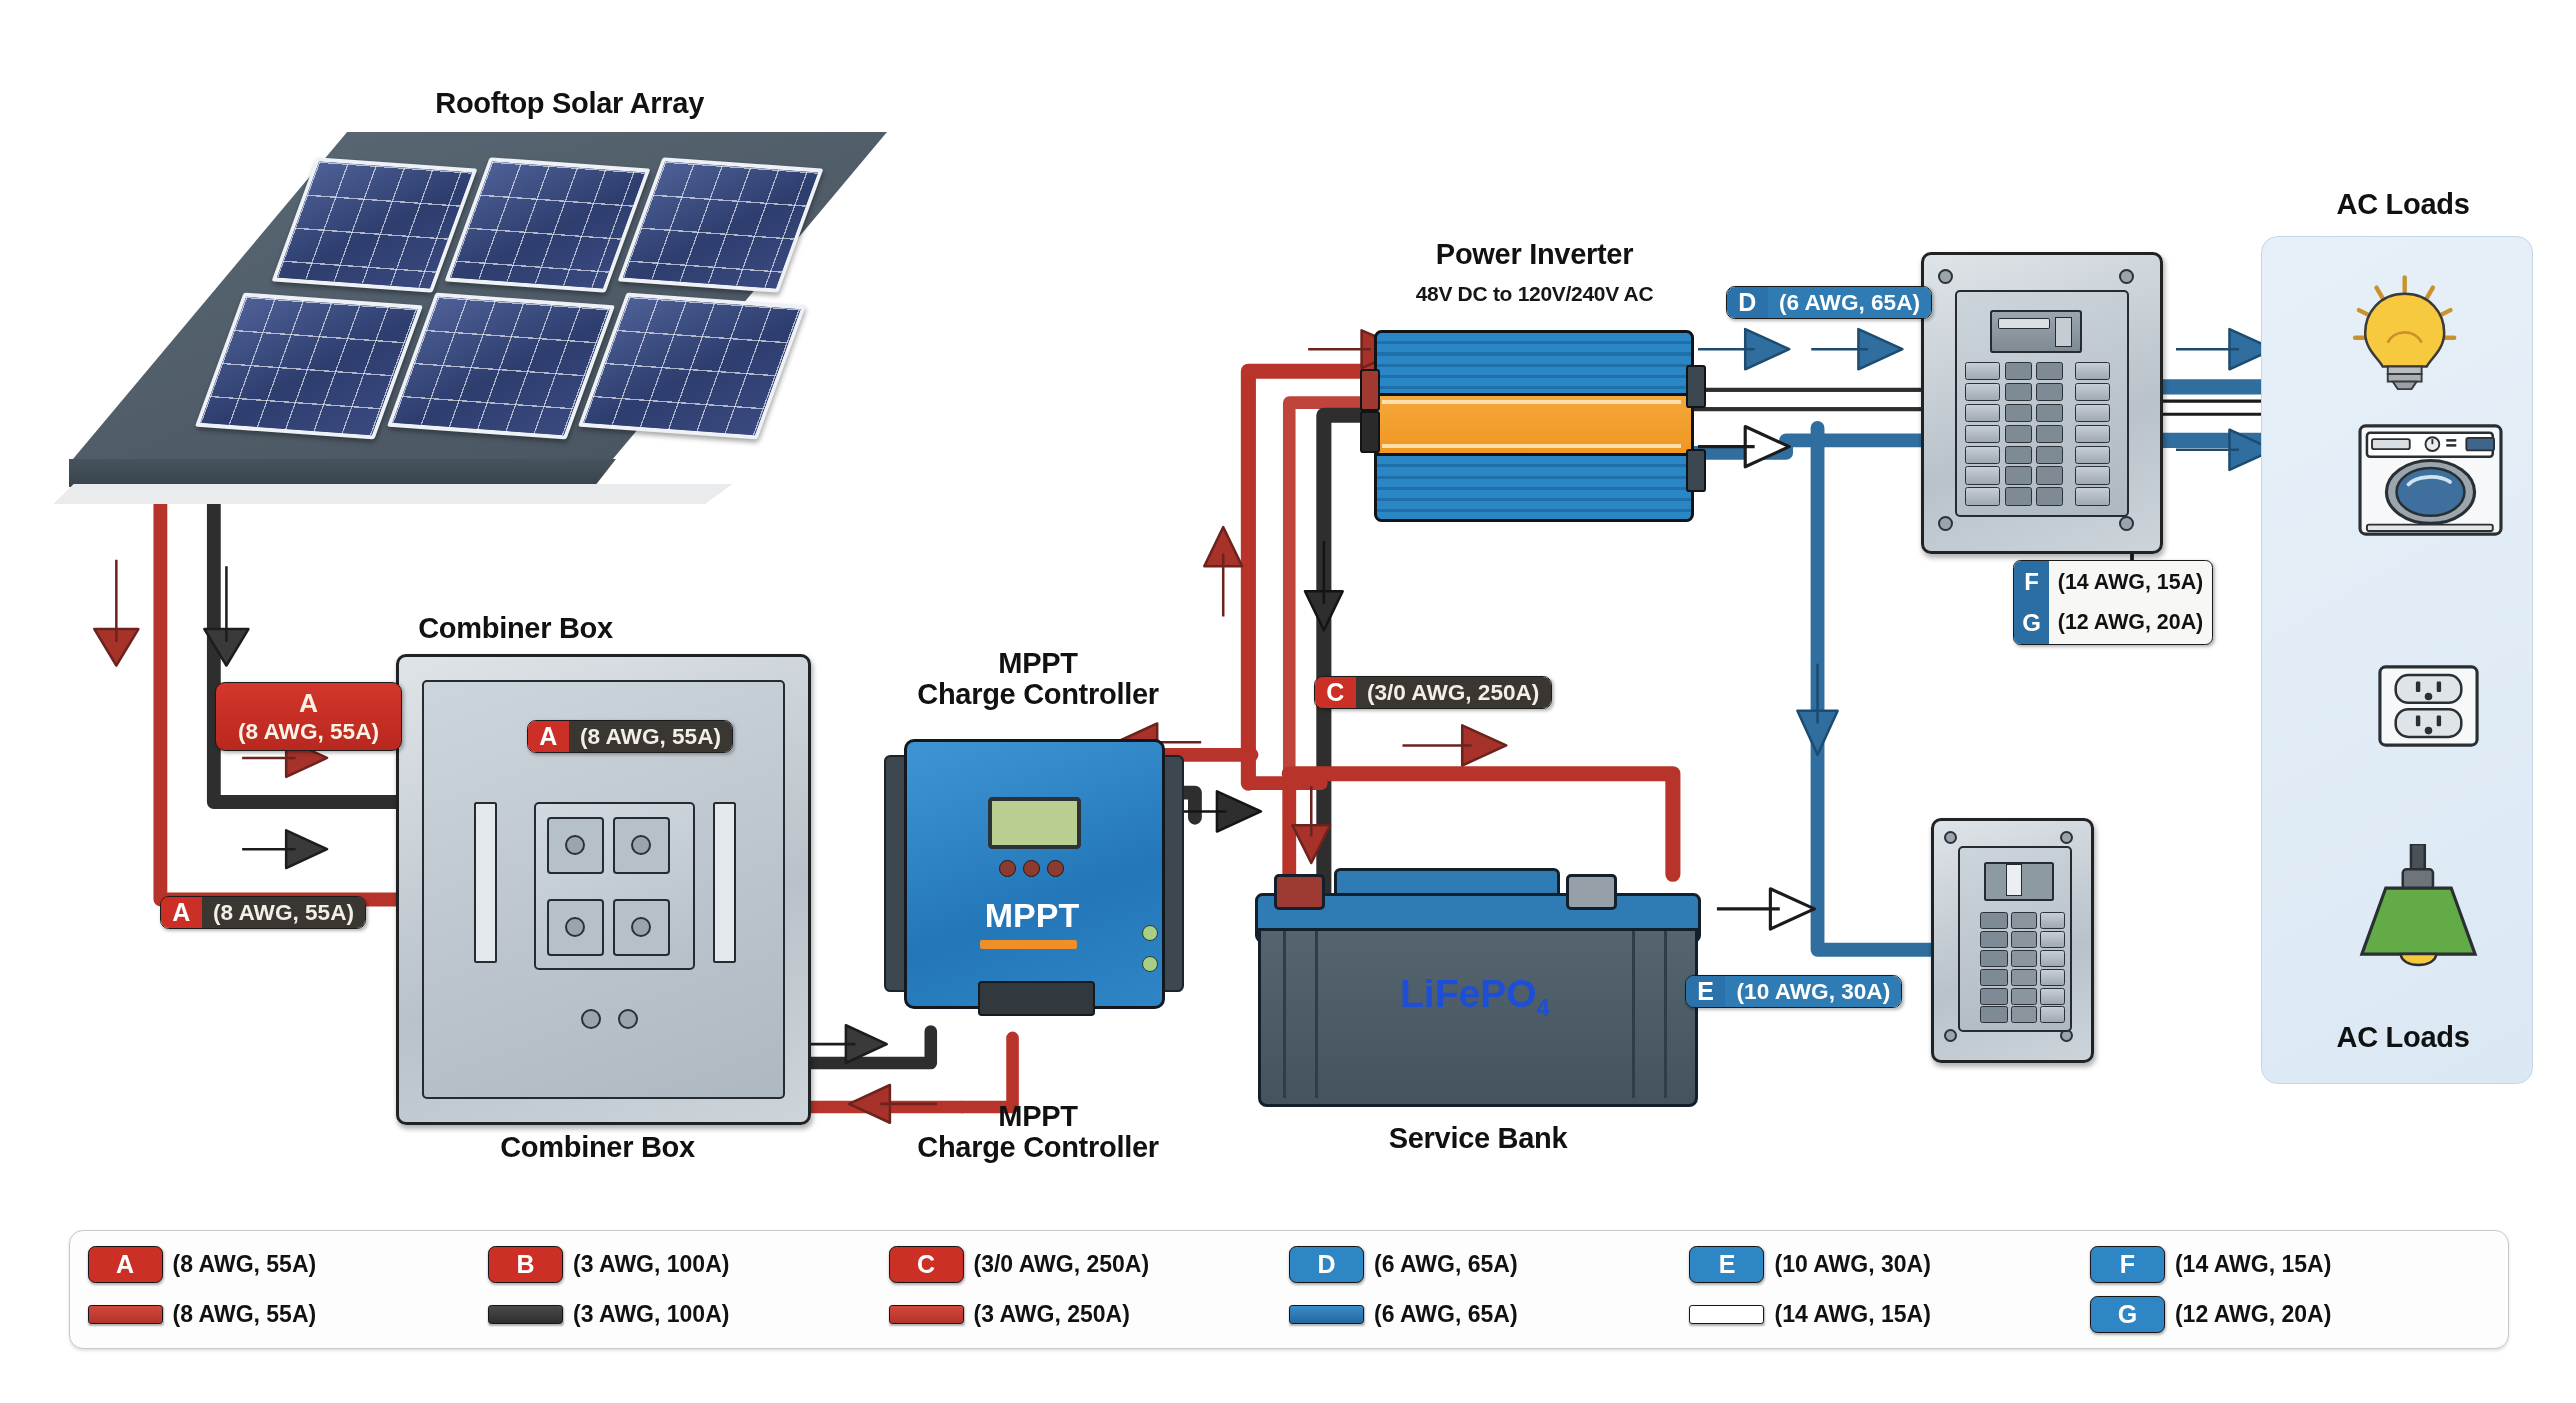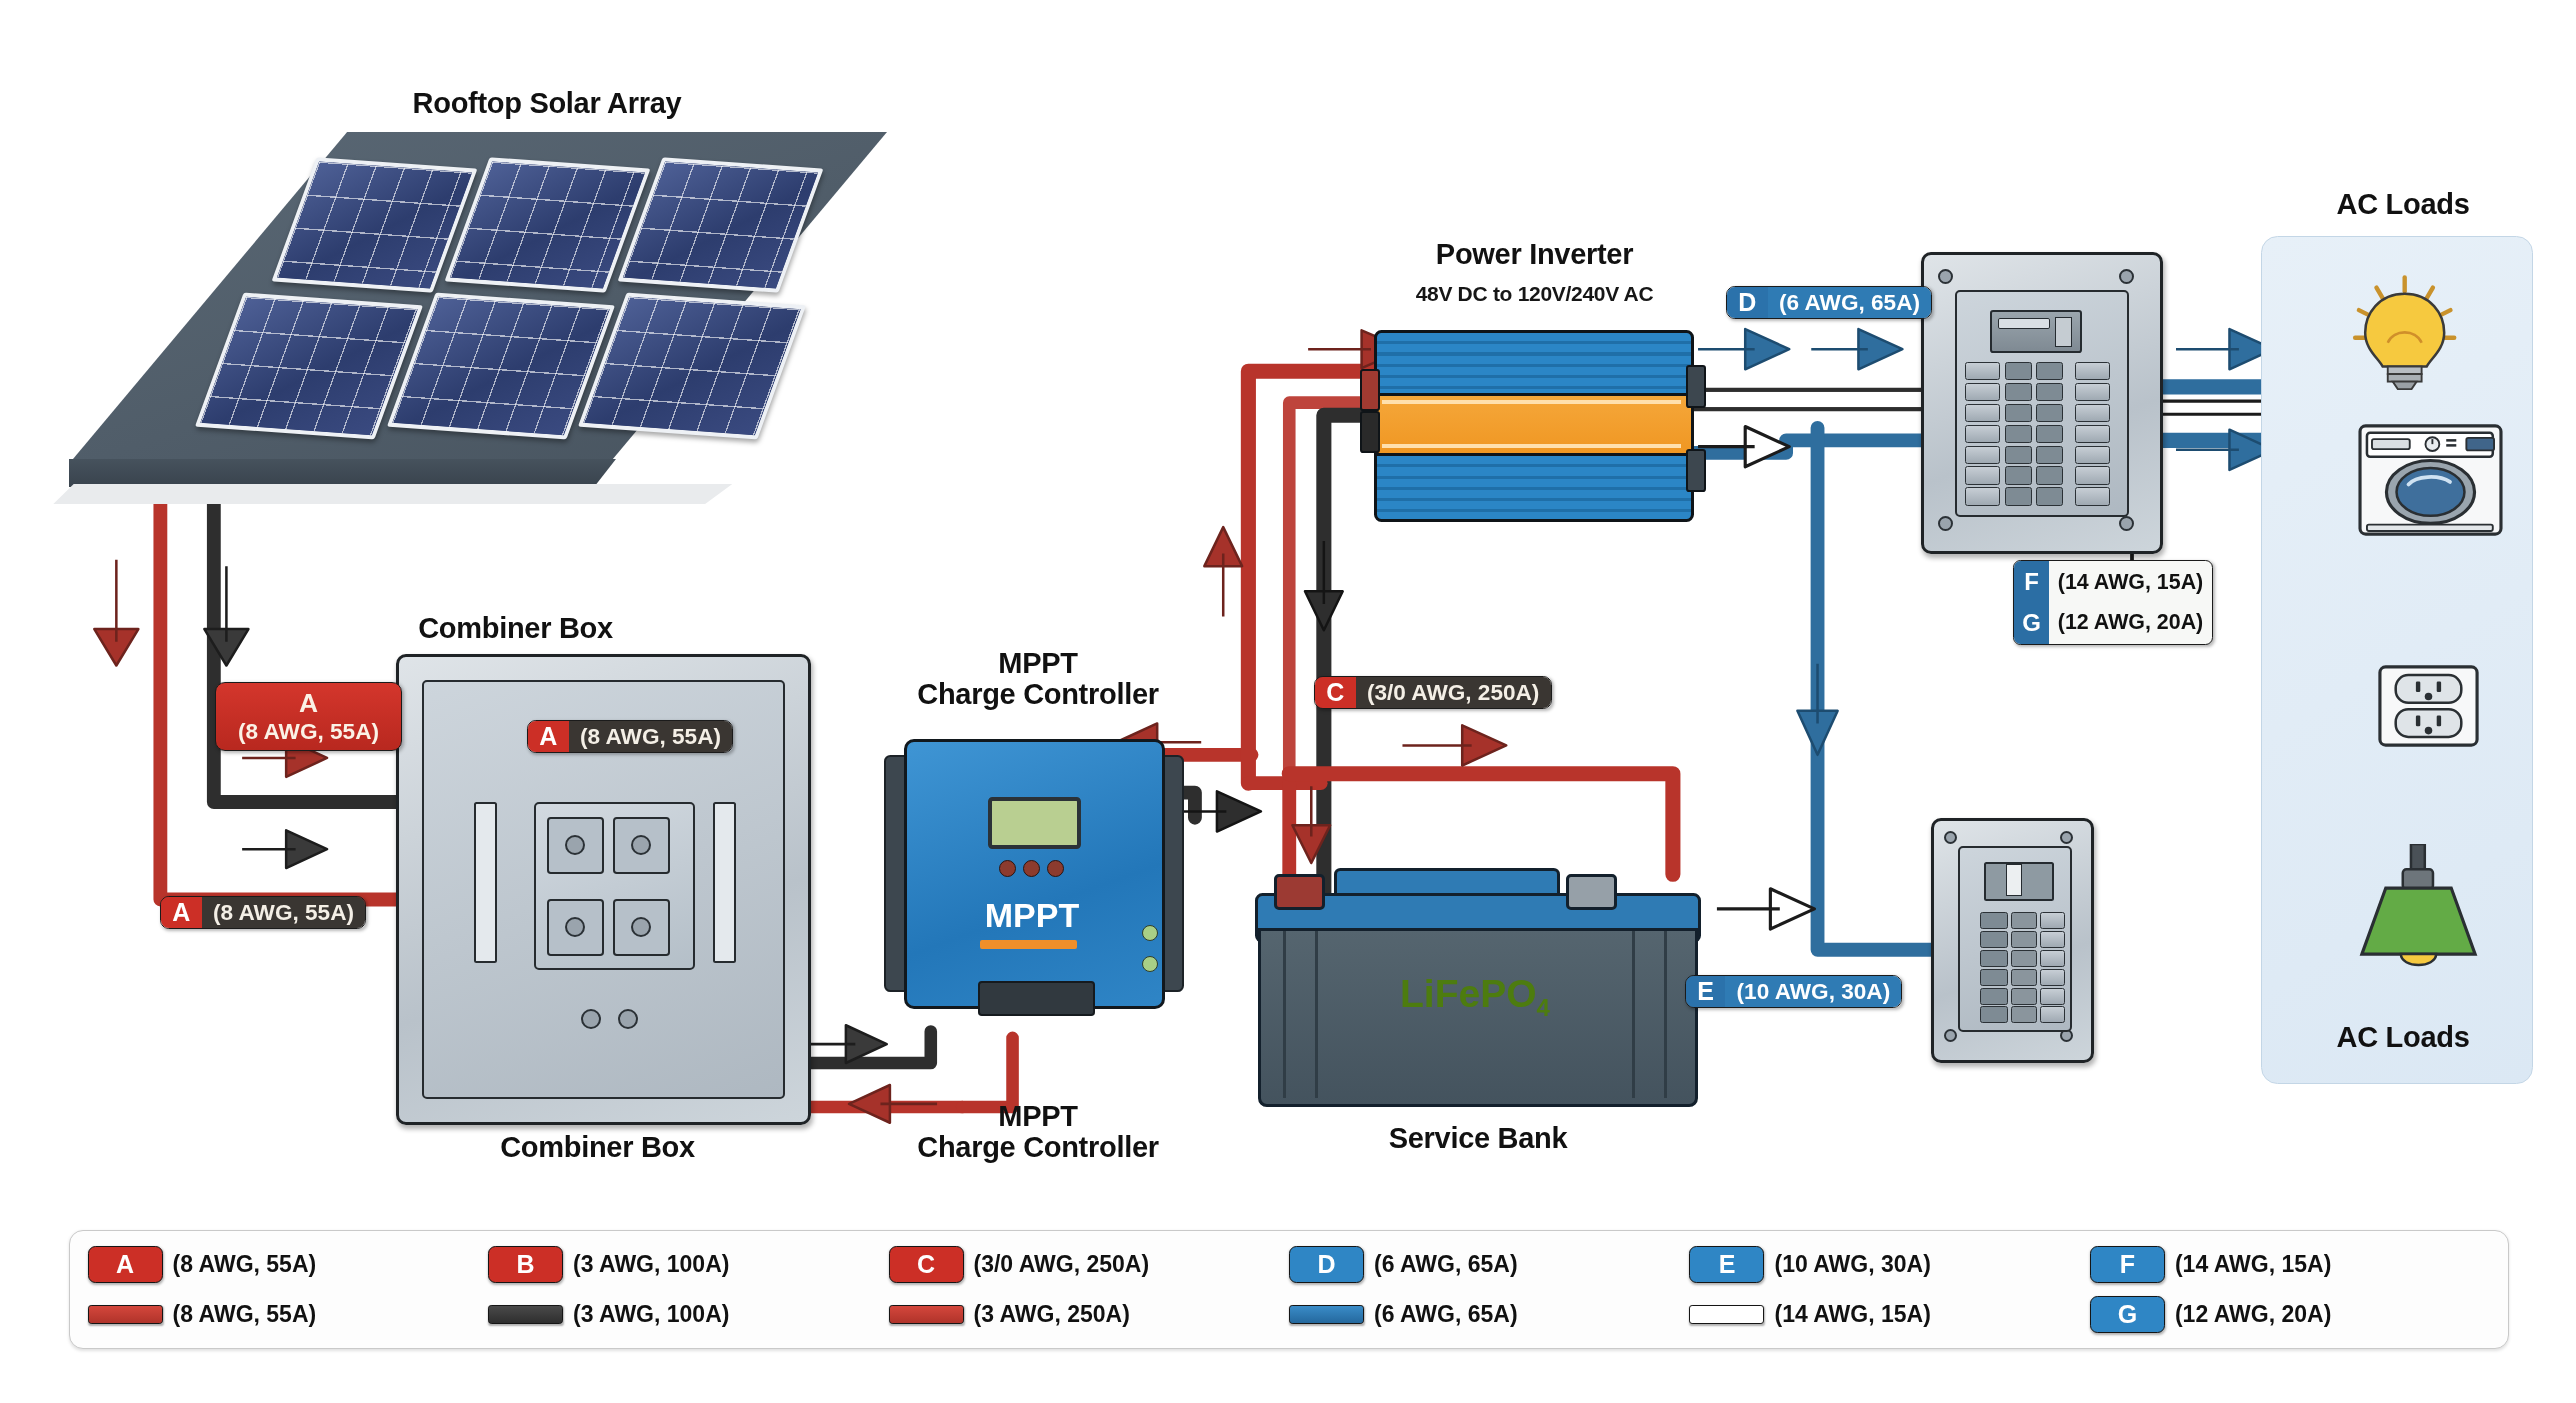--- a/index.html
+++ b/index.html
@@ -231,21 +231,21 @@
     <div class="panel" style="left:148px;top:167px;width:176px;height:126px;transform:skewX(-20deg) skewY(4deg);">
       <div class="cellgrid"></div>
       </div>
     <div class="panel" style="left:340px;top:167px;width:176px;height:126px;transform:skewX(-20deg) skewY(4deg);">
       <div class="cellgrid"></div>
       </div>
     <div class="panel" style="left:531px;top:167px;width:176px;height:126px;transform:skewX(-20deg) skewY(4deg);">
       <div class="cellgrid"></div>
       </div>
   </div>
-  <div class="ttl big" style="left:390px;top:88px;width:314px;">Rooftop Solar Array</div>
+  <div class="ttl big" style="left:390px;top:88px;width:314px;text-align:right;">Rooftop Solar Array</div>
 
   <div class="ttl big" style="left:333px;top:613px;width:365px;">Combiner Box</div>
 
   <div class="metalbox" style="left:396px;top:654px;width:409px;height:465px;">
     <div class="inner" style="left:22.6px;top:22.6px;right:22.6px;bottom:22.6px;"></div>
 
     <div class="abs" style="left:135px;top:145px;width:157px;height:164px;
                 background:linear-gradient(160deg,#d2d9e0,#b4bfc8);
                 border:2.5px solid #262b2f;border-radius:5px;"></div>
     <div class="abs" style="left:148px;top:160px;width:53px;height:53px;background:#b6c0c9;
@@ -312,21 +312,21 @@
                 background:linear-gradient(180deg,#55656f,#44535e);
                 border:3.1px solid #13202c;border-radius:0 0 8.8px 8.8px;"></div>
     <div class="abs" style="left:28px;top:63px;width:3.1px;height:167px;background:#303d46;"></div>
     <div class="abs" style="left:60px;top:63px;width:3.1px;height:167px;background:#303d46;"></div>
     <div class="abs" style="left:377px;top:63px;width:3.1px;height:167px;background:#303d46;"></div>
     <div class="abs" style="left:409px;top:63px;width:3.1px;height:167px;background:#303d46;"></div>
     <div class="abs" style="left:19px;top:6.3px;width:45px;height:30px;background:#9c3a33;
                 border:3.1px solid #13202c;border-radius:5px;"></div>
     <div class="abs" style="left:311px;top:6.3px;width:45px;height:30px;background:#96a0a8;
                 border:3.1px solid #13202c;border-radius:5px;"></div>
-    <div class="abs" style="left:0;top:104px;width:440px;text-align:center;color:#4d7c0f;
+    <div class="abs" style="left:0;top:104px;width:440px;text-align:center;color:#1d4ed8;
                 font-size:39px;font-weight:bold;">
       <span>LiFePO</span><sub style="font-size:24px;">4</sub>
     </div>
   </div>
   <div class="ttl big" style="left:1302px;top:1123px;width:352px;">Service Bank</div>
 
   <div class="ttl big" style="left:1371px;top:239px;width:327px;">Power Inverter</div>
   <div class="ttl sub" style="left:1346px;top:283px;width:377px;">48V DC to 120V/240V AC</div>
 
   <div class="abs" style="left:1374px;top:330px;width:314px;height:186px;">

